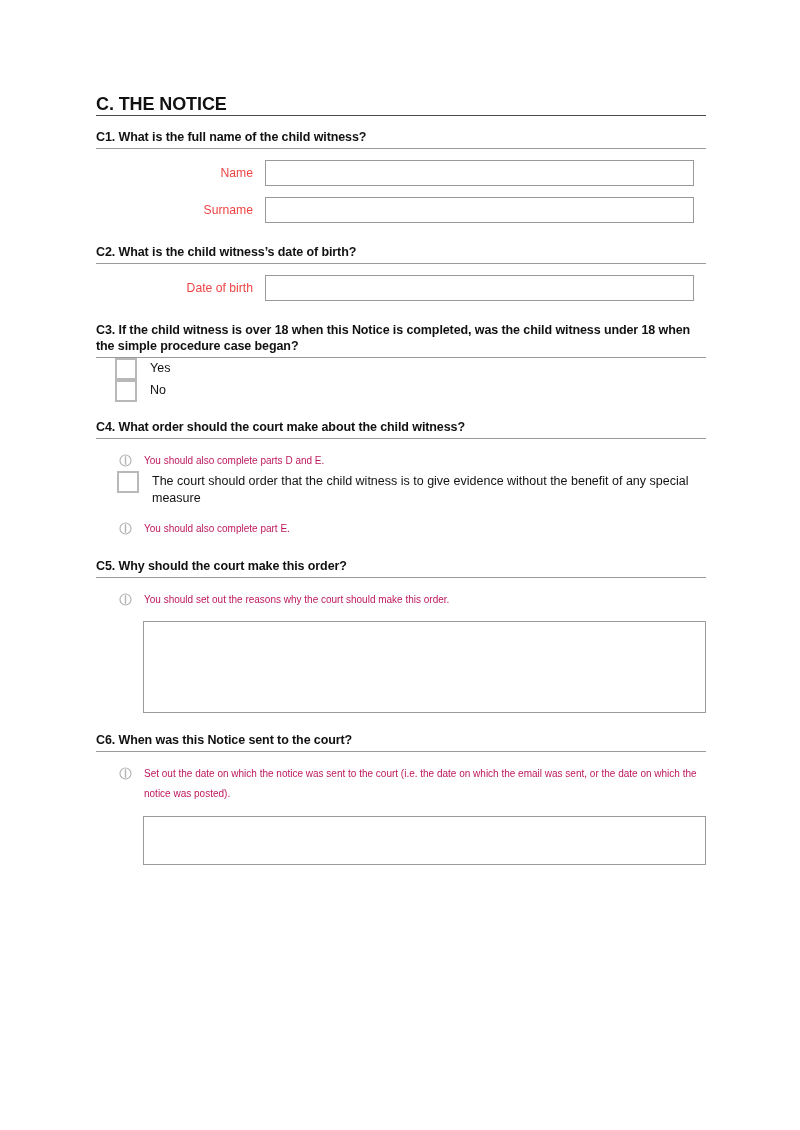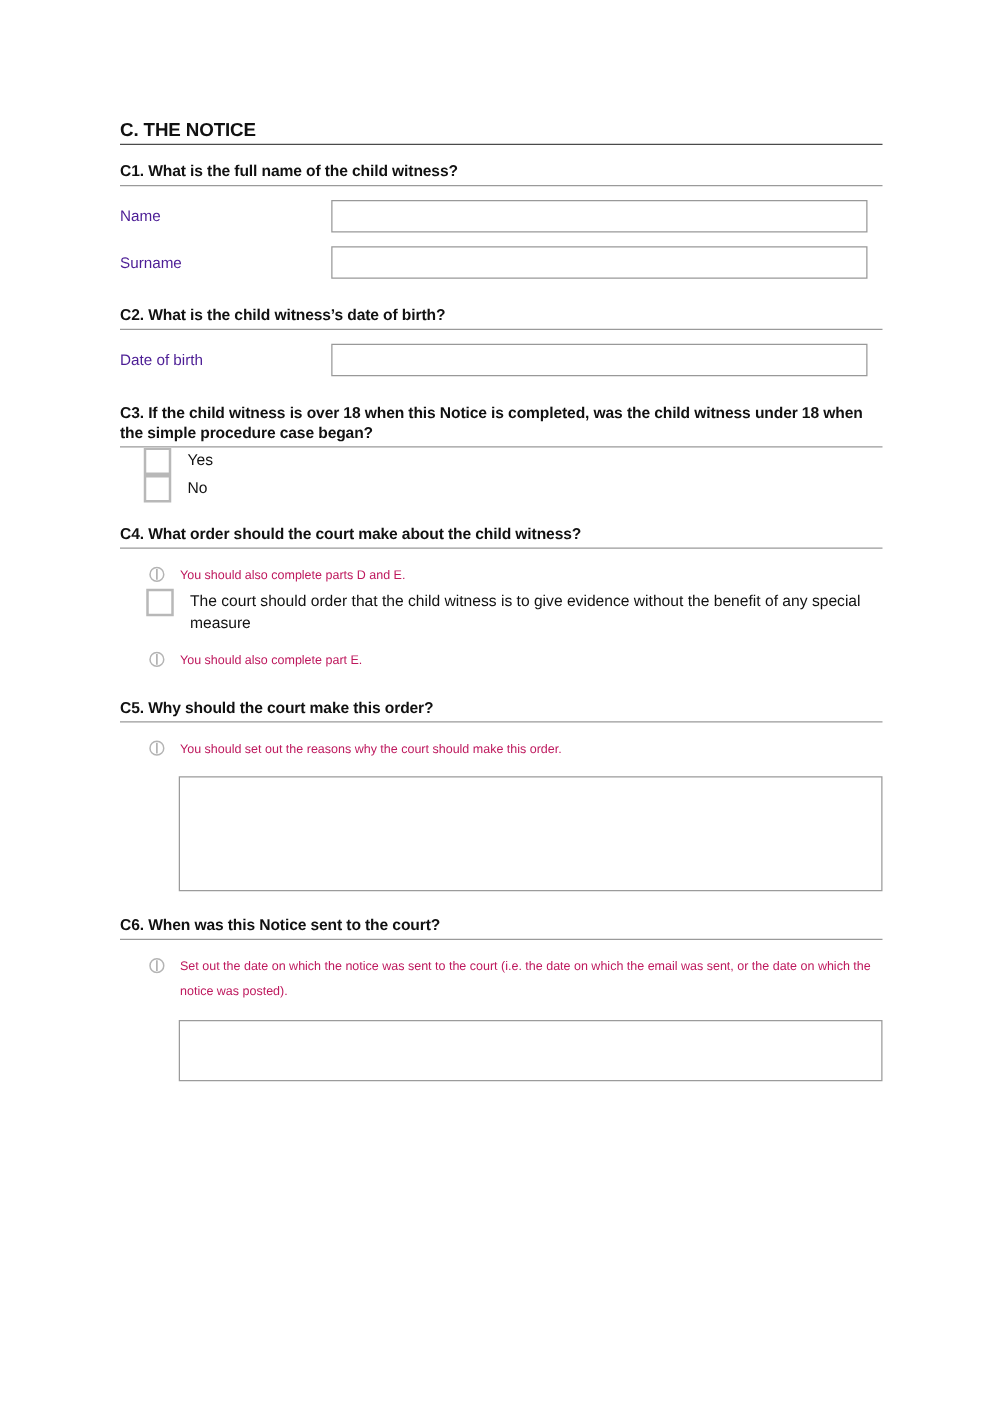--- a/index.html
+++ b/index.html
@@ -26,21 +26,21 @@
 
   .content {
     position: absolute;
     left: 96px;
     top: 97px;
     width: 610px;
   }
 
   
   .section-title {
-    font-size: 15px;
+    font-size: 18px;
     font-weight: bold;
     color: #111111;
     letter-spacing: -0.1px;
     font-stretch: condensed;
     line-height: 15px;
     margin: 0 0 3px 0;
   }
   .rule-dark {
     height: 0;
     border-top: 1.3px solid #4a4a4a;
@@ -68,23 +68,24 @@
 
   
   .field-row {
     display: flex;
     align-items: center;
     height: 26px;
     margin-top: 11px;
   }
   .field-label {
     width: 169px;
+    text-align: right;
     padding-right: 12px;
     font-size: 12.2px;
-    color: #4c1d95;
+    color: #ef4444;
     line-height: 15px;
     box-sizing: border-box;
   }
   .field-box {
     width: 429px;
     height: 26px;
     border: 1px solid #999999;
     background: #ffffff;
     box-sizing: border-box;
   }

